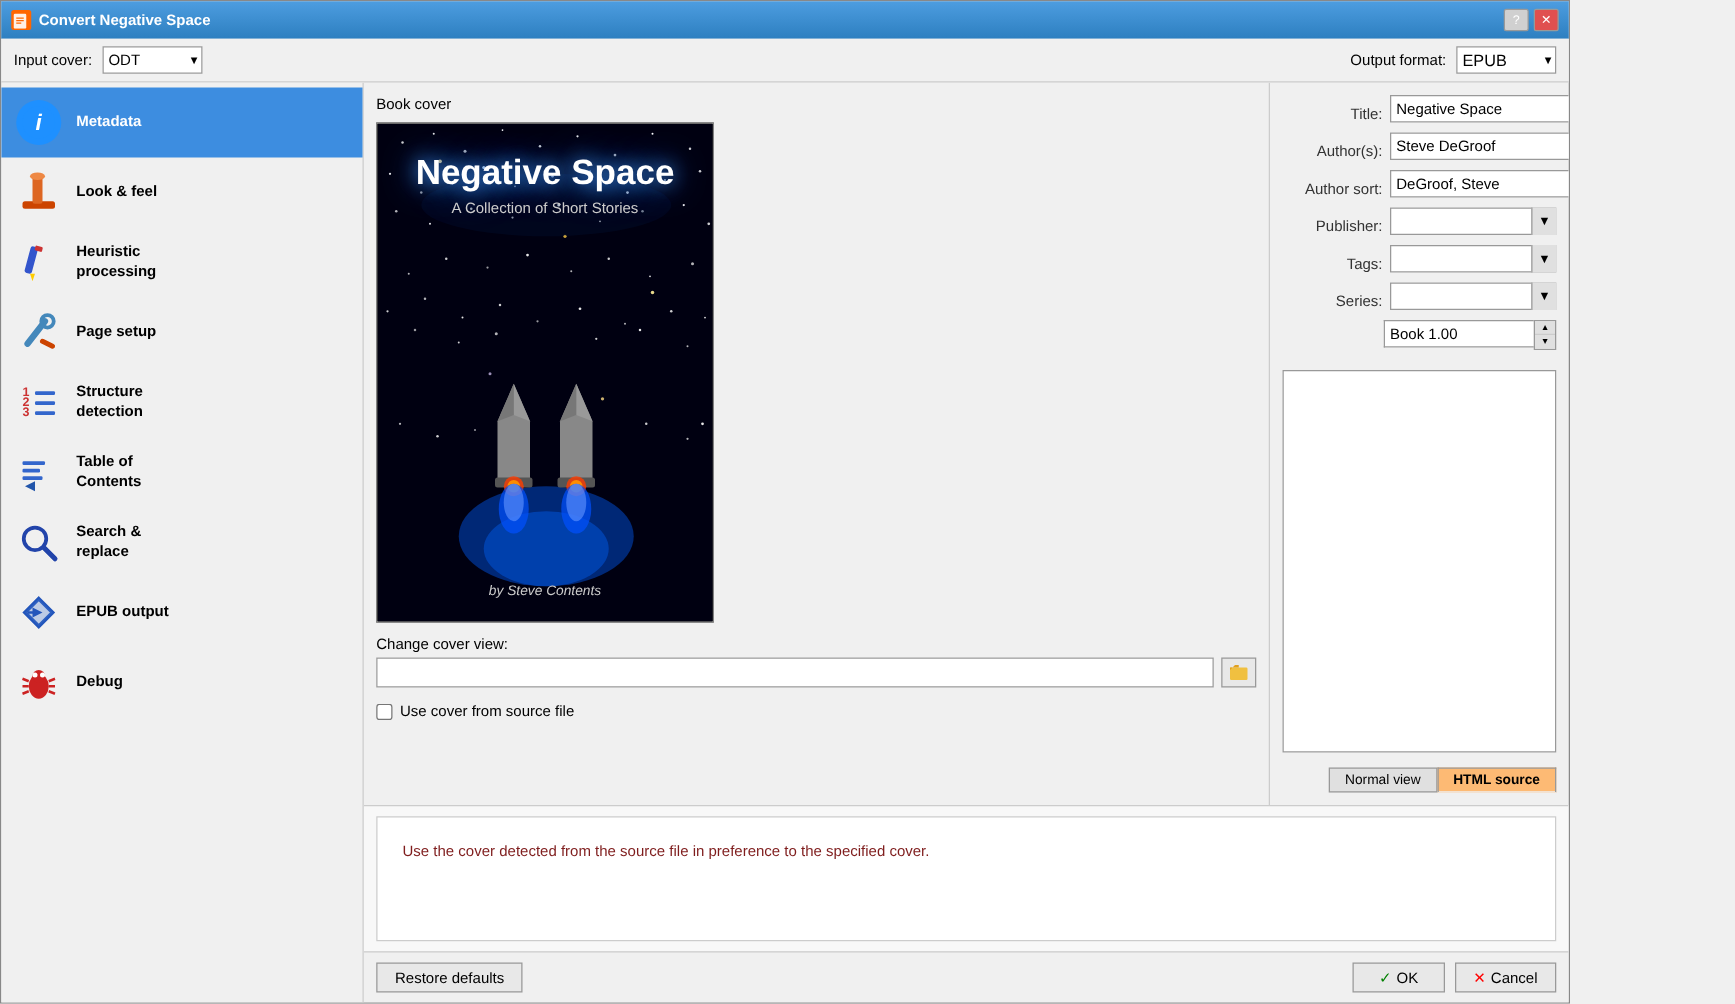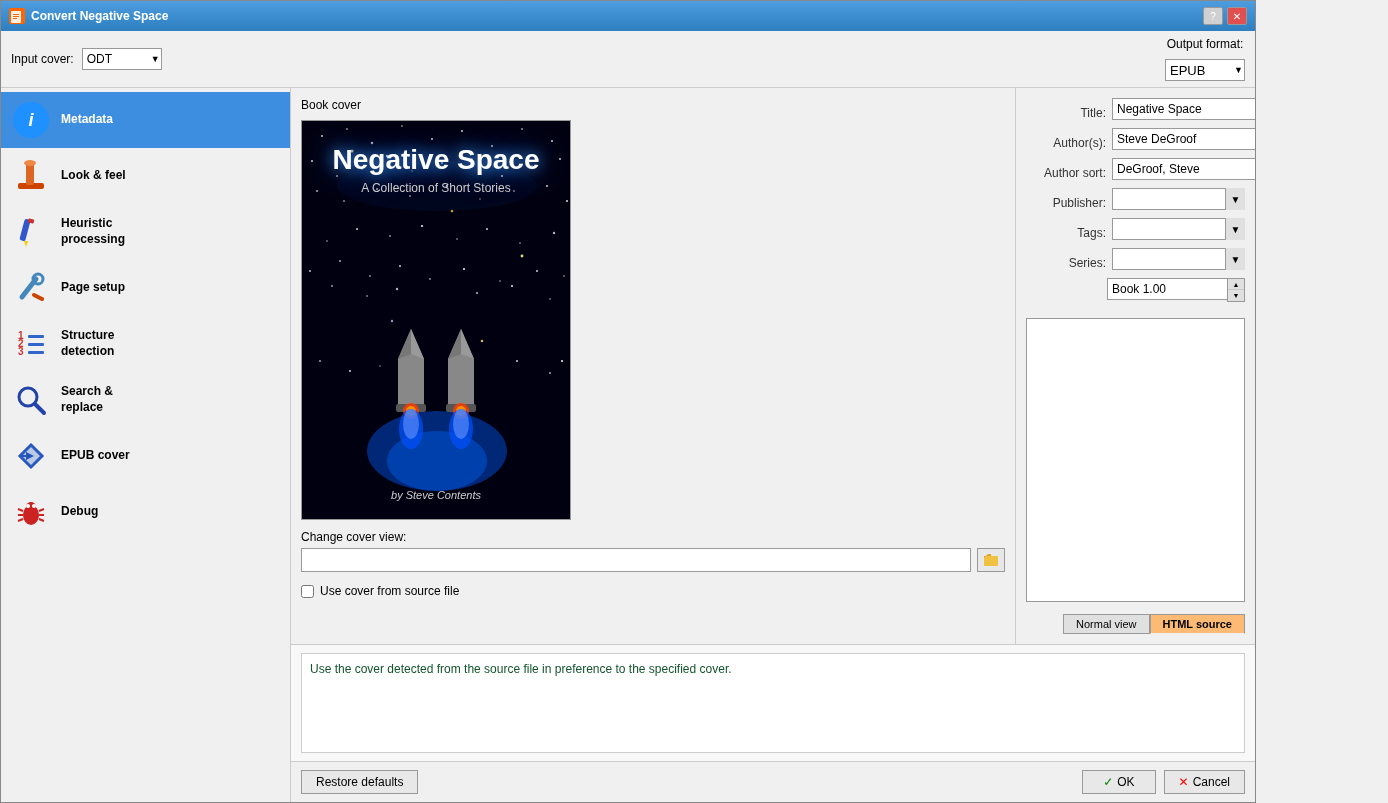--- a/index.html
+++ b/index.html
@@ -84,21 +84,20 @@
       padding: 2px 4px;
       border: 1px solid #999;
       background: white;
       height: 22px;
     }
     .toolbar-right {
       margin-left: auto;
       display: flex;
       align-items: center;
       gap: 8px;
-      flex-direction: column;
     }
     .main-content {
       display: flex;
       flex: 1;
       overflow: hidden;
     }
     .sidebar {
       width: 290px;
       background: #f0f0f0;
       border-right: 1px solid #ccc;
@@ -289,24 +288,24 @@
       font-weight: bold;
     }
     .bottom-section {
       border-top: 1px solid #ccc;
       padding: 8px 10px;
       background: #f8f8f8;
     }
     .help-text {
       border: 1px solid #ccc;
       background: white;
-      padding: 8px;
+      padding: 20px;
       font-size: 12px;
       min-height: 100px;
-      color: #14532d;
+      color: #7f1d1d;
     }
     .action-bar {
       display: flex;
       justify-content: space-between;
       align-items: center;
       padding: 8px 10px;
       background: #f0f0f0;
       border-top: 1px solid #ccc;
       flex-shrink: 0;
     }
@@ -444,41 +443,52 @@
             <text x="4" y="20" fill="#cc3333" font-size="10" font-weight="bold">2</text>
             <text x="4" y="28" fill="#cc3333" font-size="10" font-weight="bold">3</text>
             <rect x="14" y="8" width="16" height="3" rx="1" fill="#3366cc"></rect>
             <rect x="14" y="16" width="16" height="3" rx="1" fill="#3366cc"></rect>
             <rect x="14" y="24" width="16" height="3" rx="1" fill="#3366cc"></rect>
           </svg>
         </div>
         <span class="label">Structure<br>detection</span>
       </div>
 
+      <div class="sidebar-item">
+        <div class="icon-wrap">
+          <svg class="svg-icon" viewBox="0 0 34 34">
+            <rect x="4" y="8" width="18" height="3" rx="1" fill="#3366cc"></rect>
+            <rect x="4" y="14" width="14" height="3" rx="1" fill="#3366cc"></rect>
+            <rect x="4" y="20" width="16" height="3" rx="1" fill="#3366cc"></rect>
+            <path d="M6 28 L14 24 L14 32 Z" fill="#2255aa"></path>
+          </svg>
+        </div>
+        <span class="label">Table of<br>Contents</span>
+      </div>
 
       <div class="sidebar-item">
         <div class="icon-wrap">
           <svg class="svg-icon" viewBox="0 0 34 34">
             <circle cx="14" cy="14" r="9" fill="none" stroke="#2244aa" stroke-width="3"></circle>
             <line x1="21" y1="21" x2="30" y2="30" stroke="#2244aa" stroke-width="4" stroke-linecap="round"></line>
           </svg>
         </div>
         <span class="label">Search &amp;<br>replace</span>
       </div>
 
       <div class="sidebar-item">
         <div class="icon-wrap">
           <svg class="svg-icon" viewBox="0 0 34 34">
             <polygon points="17,6 28,17 17,28 6,17" fill="none" stroke="#2255bb" stroke-width="3"></polygon>
             <polygon points="17,6 28,17 17,28 6,17" fill="#4477cc" opacity="0.3"></polygon>
             <line x1="8" y1="17" x2="17" y2="17" stroke="#2255bb" stroke-width="2"></line>
             <polygon points="12,13 20,17 12,21" fill="#2255bb"></polygon>
           </svg>
         </div>
-        <span class="label">EPUB cover</span>
+        <span class="label">EPUB output</span>
       </div>
 
       <div class="sidebar-item">
         <div class="icon-wrap">
           <svg class="svg-icon" viewBox="0 0 34 34">
             <ellipse cx="17" cy="20" rx="8" ry="10" fill="#cc2222"></ellipse>
             <circle cx="17" cy="12" r="5" fill="#cc2222"></circle>
             <circle cx="14" cy="11" r="2" fill="white"></circle>
             <circle cx="20" cy="11" r="2" fill="white"></circle>
             <line x1="9" y1="16" x2="4" y2="14" stroke="#cc2222" stroke-width="2"></line>

